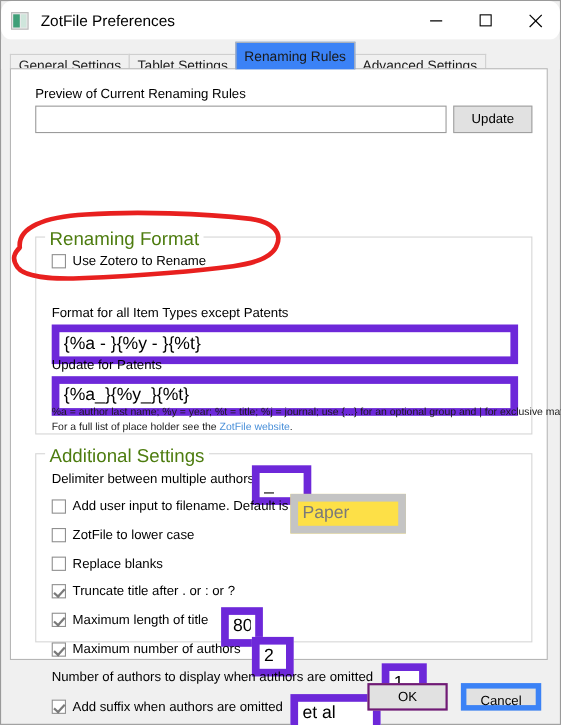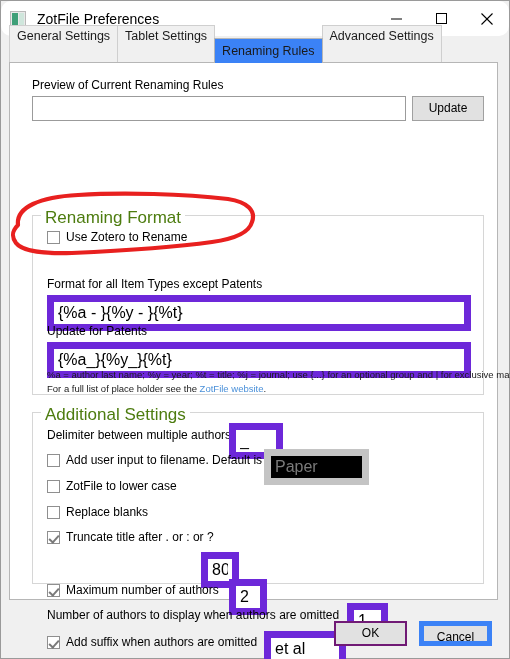--- a/index.html
+++ b/index.html
@@ -93,21 +93,21 @@
     background: #f0f0f0;
   }
   .tabs {
     position: absolute;
     left: 8px;
     bottom: 0;
     display: flex;
     align-items: flex-end;
   }
   .tab {
-    height: 38px;
+    height: 14px;
     line-height: 21px;
     padding: 0 7px;
     box-sizing: border-box;
     font-size: 12.5px;
     background: #f0f0f0;
     border: 1px solid #cfcfcf;
     border-bottom: none;
     color: #1a1a1a;
     white-space: nowrap;
     margin-right: -1px;
@@ -226,21 +226,21 @@
     box-sizing: border-box;
     border: 7px solid #6d28d9;
     background: #ffffff;
     font-family: "Liberation Sans", sans-serif;
     font-size: 16px;
     color: #000;
     padding: 11px 4px;
     outline: none;
   }
   .textin.disabled {
-    background: #000000;
+    background: #fde047;
     border-color: #c4c4c4;
     color: #7a7a7a;
   }
 
   .hint {
     position: absolute;
     font-size: 9.5px;
     color: #1a1a1a;
     white-space: nowrap;
   }
@@ -365,20 +365,24 @@
       <div class="cb-row" style="left:14px; top:92px;">
         <span class="cbox"></span>
         <span class="cb-label">Replace blanks</span>
       </div>
 
       <div class="cb-row" style="left:14px; top:117px;">
         <span class="cbox checked"></span>
         <span class="cb-label">Truncate title after . or : or ?</span>
       </div>
 
+      <div class="cb-row" style="left:14px; top:143px;">
+        <span class="cbox checked"></span>
+        <span class="cb-label">Maximum length of title</span>
+      </div>
       <input class="textin" style="left: 168px; top: 139px; width: 38px; height: 22px;" type="text" value="80">
 
       <div class="cb-row" style="left:14px; top:170px;">
         <span class="cbox checked"></span>
         <span class="cb-label">Maximum number of authors</span>
       </div>
       <input class="textin" style="left: 196px; top: 166px; width: 38px; height: 22px;" type="text" value="2">
 
       <div class="row-label" style="left:14px; top:195px;">Number of authors to display when authors are omitted</div>
       <input class="textin" style="left: 314px; top: 190px; width: 41px; height: 22px;" type="text" value="1">

